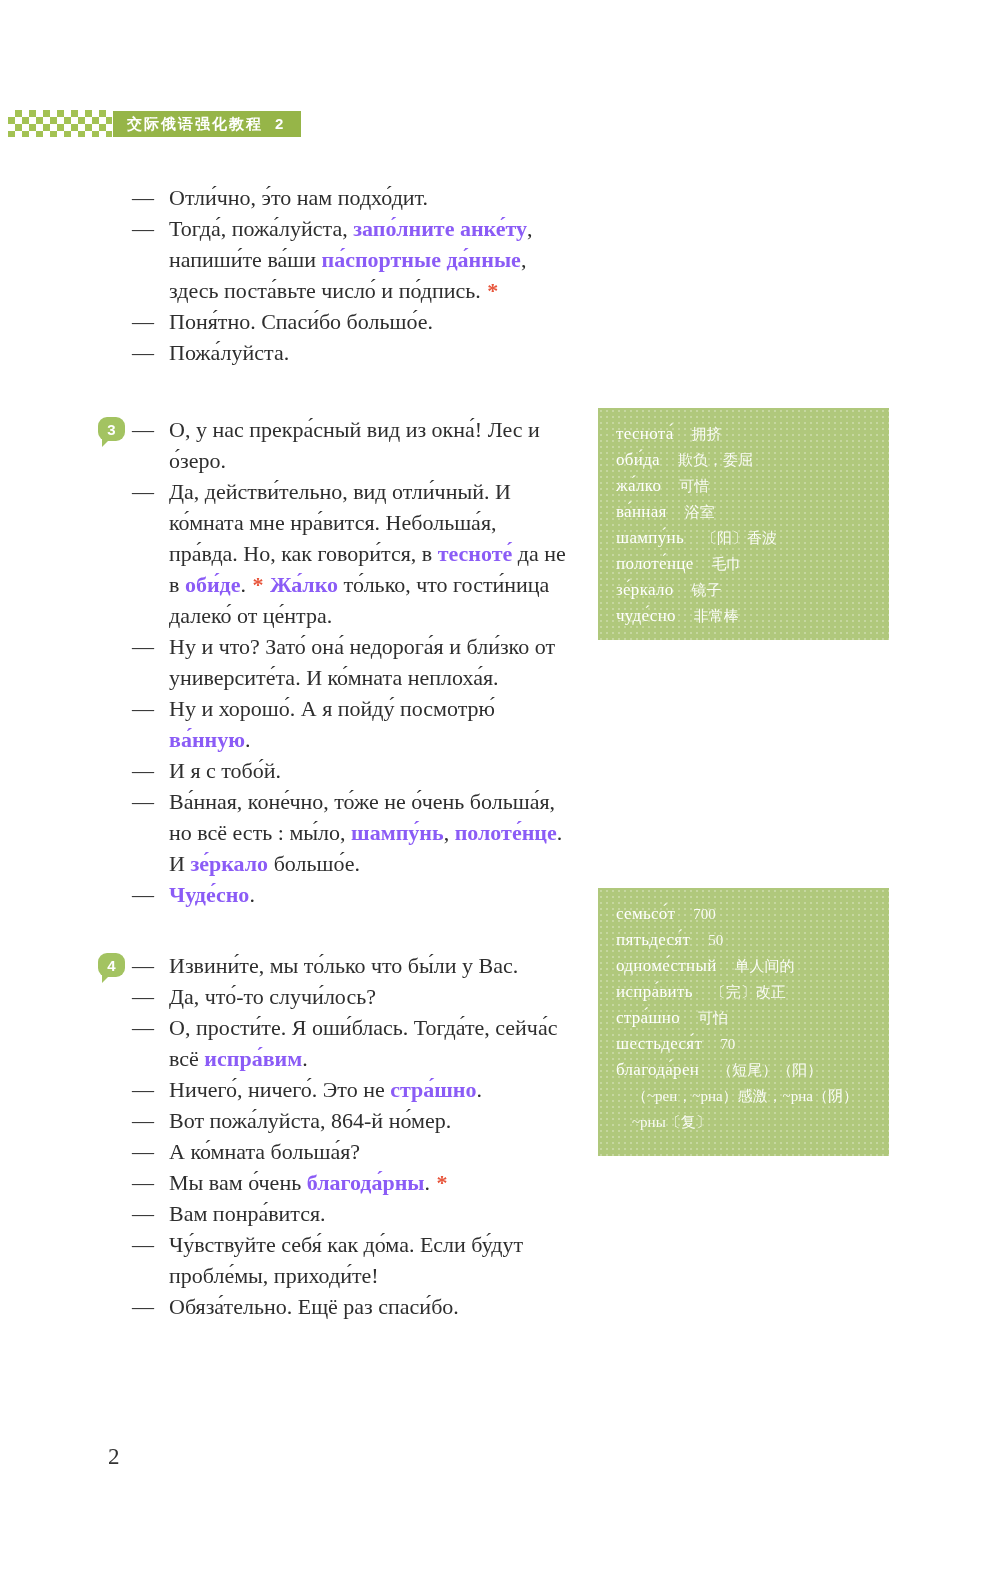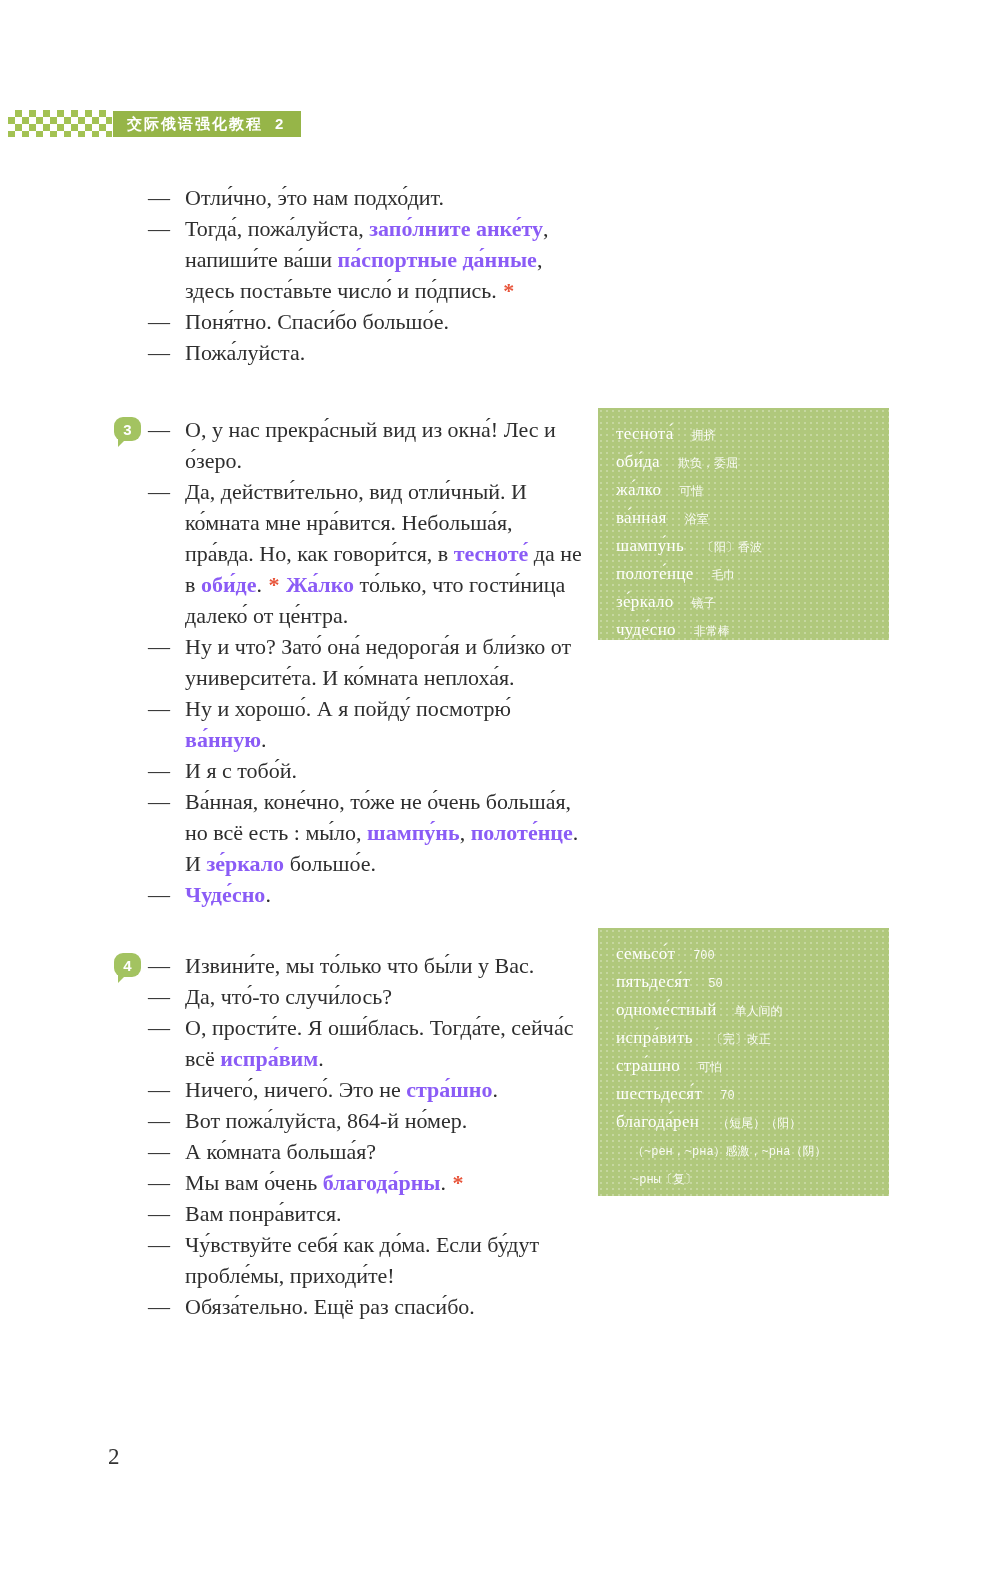--- a/index.html
+++ b/index.html
@@ -26,21 +26,21 @@
     background:#96b548;
     color:#ffffff;
     font-family:"Liberation Sans", sans-serif;
     font-weight:bold;font-size:15px;line-height:26px;
     letter-spacing:2px;
     padding:0 16px 0 14px;
     display:flex;align-items:center;gap:12px;
     white-space:nowrap;
   }
   
-  .dialogue{position:absolute;left:148px;top:182px;width:438px;}
+  .dialogue{position:absolute;left:132px;top:182px;width:438px;}
   section{position:relative;margin:0;padding:0;}
   .sec-intro{margin-bottom:46px;}
   .sec-3{margin-bottom:40px;}
   .line{
     margin:0;
     font-size:22px;line-height:31px;color:#2e2e2e;
     padding-left:37px;text-indent:-37px;
   }
   .dash{display:inline-block;width:37px;text-indent:0;color:#2e2e2e;}
   .b{font-weight:bold;color:#8b5cf6;}
@@ -60,24 +60,24 @@
   
   .vocab{
     position:absolute;left:598px;width:291px;box-sizing:border-box;
     background-color:#b0c87c;
     background-image:radial-gradient(rgba(255,255,255,0.28) 1px, rgba(0,0,0,0) 1.4px);
     background-size:6px 6px;
     padding:13px 18px;
     overflow:hidden;
   }
   .vocab1{top:408px;height:232px;}
-  .vocab2{top:928px;height:268px;}
+  .vocab2{top:888px;height:268px;}
   .vrow{font-size:17px;line-height:26px;color:#ffffff;white-space:nowrap;}
   .ru{margin-right:18px;letter-spacing:0.3px;}
-  .zh{font-family:Liberation Mono, monospace;font-size:12px;color:rgba(255,255,255,0.93);}
+  .zh{font-family:Liberation Serif, serif;font-size:15px;color:rgba(255,255,255,0.93);}
   .controw{padding-left:16px;}
   
   .pagenum{position:absolute;left:108px;top:1444px;font-size:23px;color:#333;}
 </style>
 </head>
 <body>
 
 <div class="page">
 
   <div class="checker"></div>

